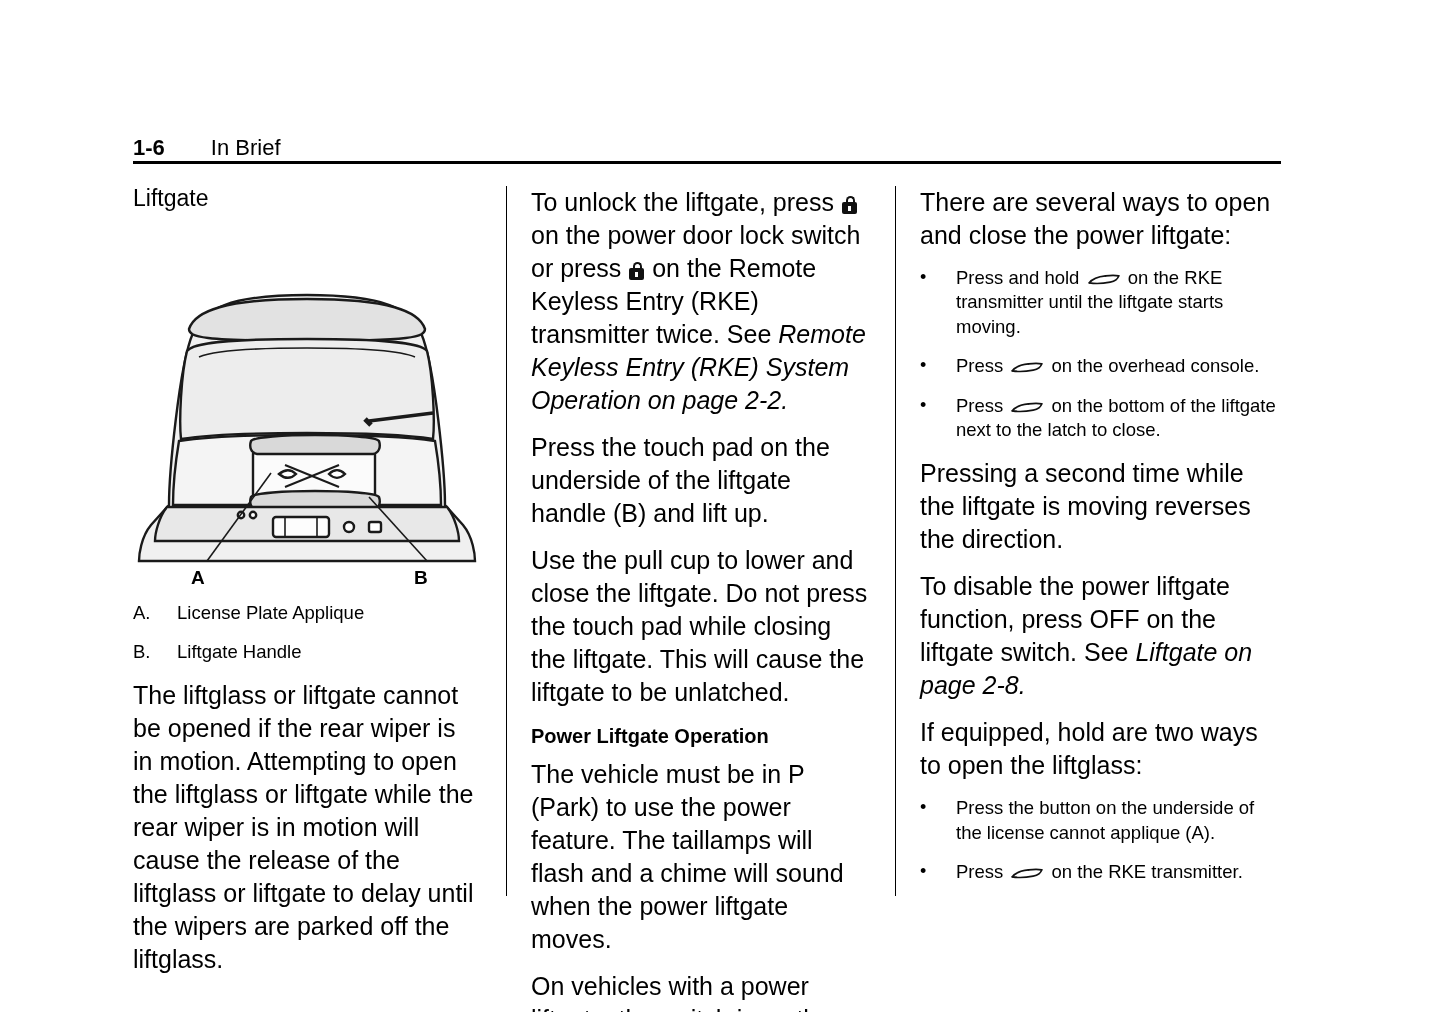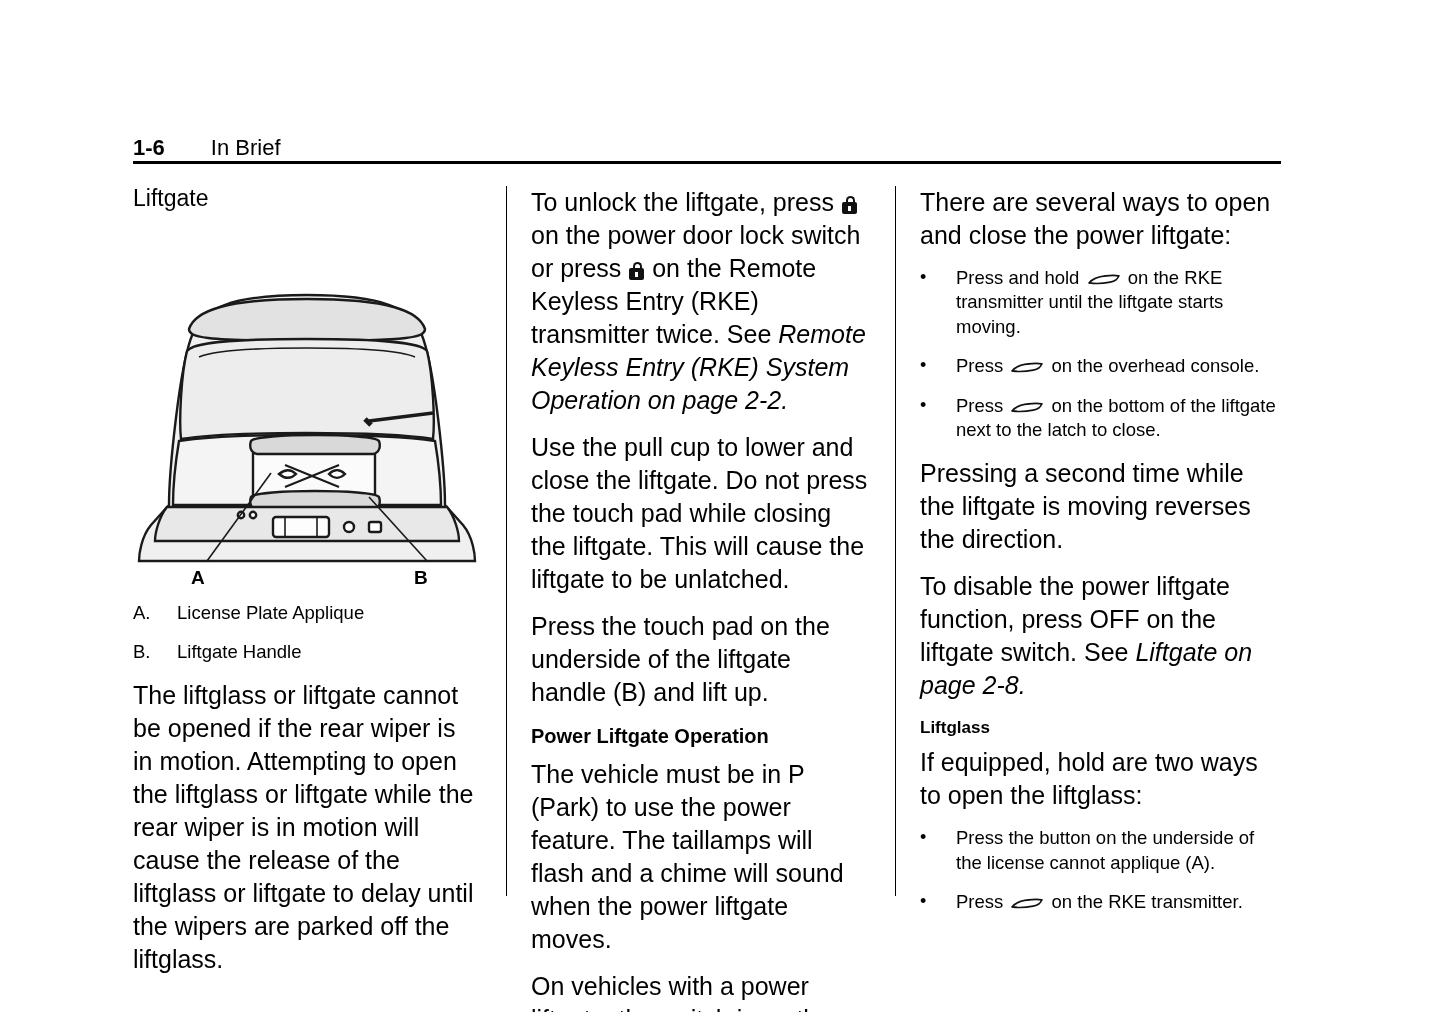--- a/index.html
+++ b/index.html
@@ -262,22 +262,22 @@
 
       <p>
         <span>To unlock the liftgate, press</span>
         <span class="ico ico-lock"><span class="body"></span><span class="shk"></span><span class="kh"></span></span>
         <span>on the power door lock switch or press</span>
         <span class="ico ico-lock"><span class="body"></span><span class="shk"></span><span class="kh"></span></span>
         <span>on the Remote Keyless Entry (RKE) transmitter twice. See</span>
         <span class="ital">Remote Keyless Entry (RKE) System Operation on page 2-2.</span>
       </p>
 
+      <p>Press the touch pad on the underside of the liftgate handle (B) and lift up.</p>
       <p>Use the pull cup to lower and close the liftgate. Do not press the touch pad while closing the liftgate. This will cause the liftgate to be unlatched.</p>
-      <p>Press the touch pad on the underside of the liftgate handle (B) and lift up.</p>
 
       <h2 class="sub">Power Liftgate Operation</h2>
       <p>The vehicle must be in P (Park) to use the power feature. The taillamps will flash and a chime will sound when the power liftgate moves.</p>
       <p>On vehicles with a power liftgate, the switch is on the overhead console.</p>
     </div>
 
     <div class="col col3">
       <p>There are several ways to open and close the power liftgate:</p>
 
       <ul class="bul">
@@ -319,21 +319,20 @@
         </li>
       </ul>
 
       <p>Pressing a second time while the liftgate is moving reverses the direction.</p>
 
       <p>
         <span>To disable the power liftgate function, press OFF on the liftgate switch. See</span>
         <span class="ital">Liftgate on page 2-8.</span>
       </p>
 
-      <h3 class="subsub">Liftglass</h3>
       <p>If equipped, hold are two ways to open the liftglass:</p>
 
       <ul class="bul">
         <li>
           <span class="dot">•</span>
           <span class="btxt">Press the button on the underside of the license cannot applique (A).</span>
         </li>
         <li>
           <span class="dot">•</span>
           <span class="btxt">

